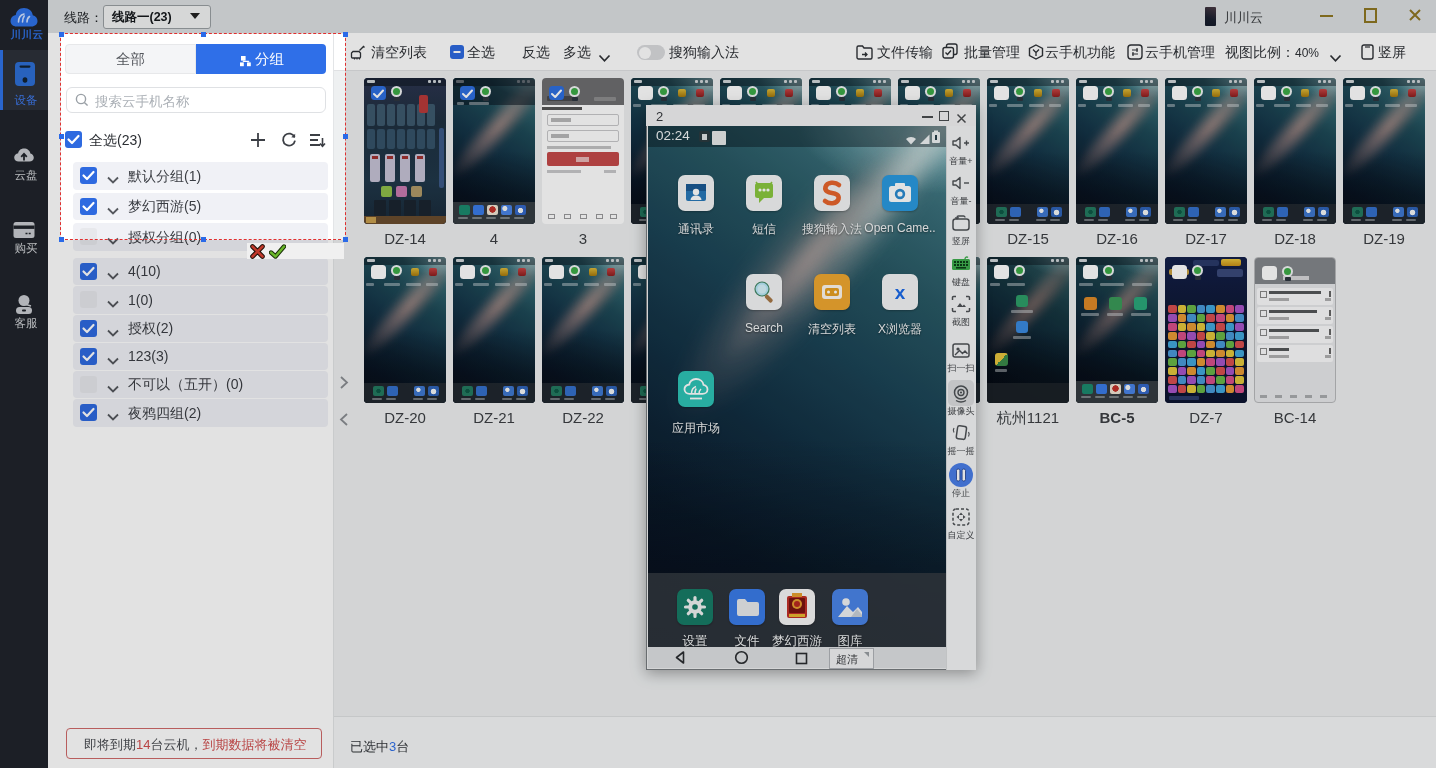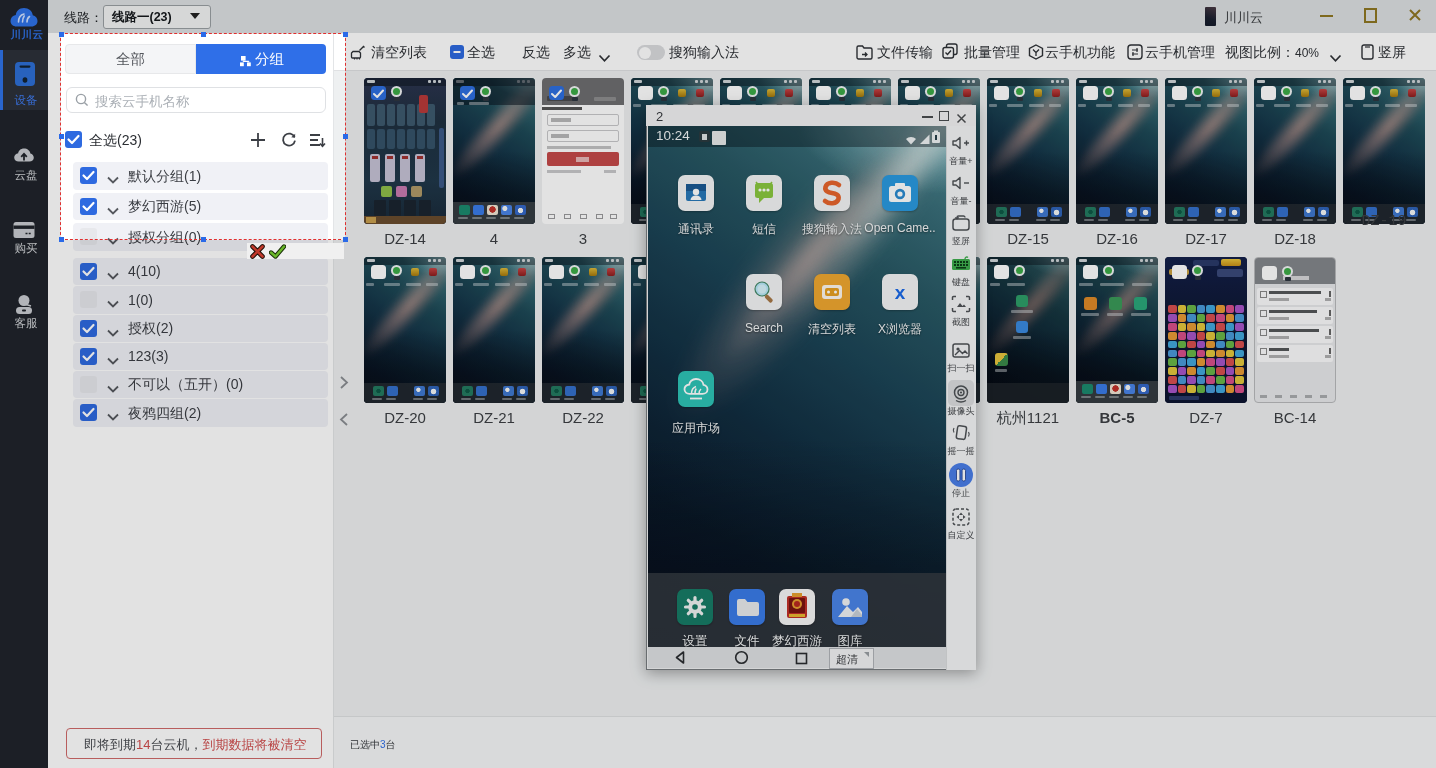--- a/index.html
+++ b/index.html
@@ -253,21 +253,21 @@
 <div class="abs txt" style="left:1295px;top:46px;font-size:12px;color:#2f3237;">40%</div>
 <div class="abs" style="left:1329px;top:49px;"><svg width="13" height="9" viewBox="0 0 13 9" style="">
       <path d="M1.5 1.5 L6.5 6.8 L11.5 1.5" stroke="#2f3237" stroke-width="1.7" fill="none"></path>
     </svg></div>
 <div class="abs" style="left:1361px;top:44px;"><svg width="13" height="16" viewBox="0 0 13 16" style="">
       <rect x="1" y="1" width="11" height="14" rx="2" fill="none" stroke="#2f3237" stroke-width="1.4"></rect>
       <path d="M4 3 h5" stroke="#2f3237" stroke-width="1.2"></path>
     </svg></div>
 <div class="tbtxt" style="left:1378px;">竖屏</div>
 <div class="abs" style="left:334px;top:716px;width:1102px;height:52px;background:#f5f6f7;border-top:1px solid #dfe1e2;box-sizing:border-box;"></div>
-<div class="abs txt" style="left:350px;top:738px;font-size:10px;color:#33363b;">已选中<span style="color:#2f6fe8">3</span>台</div>
+<div class="abs txt" style="left:350px;top:738px;font-size:13px;color:#33363b;">已选中<span style="color:#2f6fe8">3</span>台</div>
 <div class="thumb" style="left:364px;top:78px;background:#20304a;">
     <div style="position:absolute;left:0;top:0;width:82px;height:146px;background:linear-gradient(180deg,#2c3450 0%,#1f3040 30%,#20384a 70%,#1a2a3a 100%);"></div>
     <div style="position:absolute;left:3px;top:26px;width:8px;height:22px;background:#3d5a6e;border-radius:2px;"></div>
     <div style="position:absolute;left:13px;top:26px;width:8px;height:22px;background:#3d5a6e;border-radius:2px;"></div>
     <div style="position:absolute;left:23px;top:26px;width:8px;height:22px;background:#3d5a6e;border-radius:2px;"></div>
     <div style="position:absolute;left:33px;top:26px;width:8px;height:22px;background:#3d5a6e;border-radius:2px;"></div>
     <div style="position:absolute;left:43px;top:26px;width:8px;height:22px;background:#3d5a6e;border-radius:2px;"></div>
     <div style="position:absolute;left:53px;top:26px;width:8px;height:22px;background:#3d5a6e;border-radius:2px;"></div>
     <div style="position:absolute;left:63px;top:26px;width:8px;height:22px;background:#3d5a6e;border-radius:2px;"></div>
     <div style="position:absolute;left:3px;top:51px;width:8px;height:20px;background:#36536a;border-radius:2px;"></div>
@@ -642,21 +642,21 @@
 <div class="tlabel" style="left:449.5px;top:230px;">4</div>
 <div class="tlabel" style="left:538.5px;top:230px;">3</div>
 <div class="tlabel" style="left:627.5px;top:230px;">2</div>
 <div class="tlabel" style="left:716.5px;top:230px;">1</div>
 <div class="tlabel" style="left:805.5px;top:230px;">DZ-14</div>
 <div class="tlabel" style="left:894.5px;top:230px;">5</div>
 <div class="tlabel" style="left:983.5px;top:230px;">DZ-15</div>
 <div class="tlabel" style="left:1072.5px;top:230px;">DZ-16</div>
 <div class="tlabel" style="left:1161.5px;top:230px;">DZ-17</div>
 <div class="tlabel" style="left:1250.5px;top:230px;">DZ-18</div>
-<div class="tlabel" style="left:1339.5px;top:213px;font-family:Liberation Mono, monospace;">DZ-19</div>
+<div class="tlabel" style="left:1339.5px;top:230px;">DZ-19</div>
 <div class="thumb" style="left:364px;top:257px;">
     <div class="wallp"></div>
     <div class="tstat">
       <i style="left:64px;"></i>
       <i style="left:69px;"></i>
       <i style="left:74px;"></i>
       <i style="left:3px;width:8px;height:2.5px;"></i>
     </div>
     <div class="appico8" style="left:47px;top:11px;width:7.5px;height:7.5px;background:linear-gradient(#ddba3a,#a87a0c);"></div>
     <div class="appico8" style="left:65px;top:11px;width:7.5px;height:7.5px;background:linear-gradient(#c84545,#8e1e1e);"></div>
@@ -1073,21 +1073,21 @@
  radial-gradient(200px 90px at 100% 0%, rgba(175,215,218,.9), rgba(120,170,178,.4) 55%, rgba(0,0,0,0) 75%),
  linear-gradient(214deg,#55909a 0%,#3a6f7a 12%,#285864 26%,#1b4355 42%,#112d40 60%,#0b1b2c 78%,#081122 100%);">
 </div>
 <div class="abs" style="left:648px;top:125.5px;width:297.5px;height:521.5px;overflow:hidden;z-index:11;pointer-events:none;">
     <div style="position:absolute;left:142px;top:17px;width:240px;height:46px;transform:rotate(-50deg);border-radius:50%;background:radial-gradient(closest-side, rgba(235,238,234,.55), rgba(0,0,0,0) 100%);filter:blur(4px);"></div>
     <div style="position:absolute;left:75px;top:50px;width:300px;height:70px;transform:rotate(-50deg);border-radius:50%;background:radial-gradient(closest-side, rgba(225,228,225,.35), rgba(0,0,0,0) 100%);filter:blur(6px);"></div>
     <div style="position:absolute;left:-40px;top:100px;width:380px;height:95px;transform:rotate(-50deg);border-radius:50%;background:radial-gradient(closest-side, rgba(222,175,165,.38), rgba(0,0,0,0) 100%);filter:blur(7px);"></div>
     <div style="position:absolute;left:25px;top:105px;width:280px;height:45px;transform:rotate(-50deg);border-radius:50%;background:radial-gradient(closest-side, rgba(235,195,185,.42), rgba(0,0,0,0) 100%);filter:blur(5px);"></div>
   </div>
 <div class="abs" style="left:648px;top:125.5px;width:297.5px;height:21.5px;background:rgba(8,20,26,.42);z-index:12;"></div>
-<div class="abs txt" style="left:656px;top:128px;font-size:13.5px;color:#f2f5f6;z-index:13;">10:24</div>
+<div class="abs txt" style="left:656px;top:128px;font-size:13.5px;color:#f2f5f6;z-index:13;">02:24</div>
 <div class="abs" style="left:699px;top:131px;width:11px;height:11px;background:#2a3a40;border-radius:2px;z-index:13;"></div>
 <div class="abs" style="left:702px;top:133.5px;width:5px;height:6px;background:#dfe3e4;z-index:13;"></div>
 <div class="abs" style="left:712px;top:130.5px;width:14px;height:14px;background:#e8eaea;border-radius:1px;z-index:13;"></div>
 <div class="abs" style="left:905px;top:131px;z-index:13;"><svg width="12" height="11" viewBox="0 0 12 11" style="">
       <path d="M1 5 C3.5 2.2 8.5 2.2 11 5 L6 10.5 Z" fill="#f0f3f4"></path>
     </svg></div>
 <div class="abs" style="left:919px;top:131px;z-index:13;"><svg width="11" height="11" viewBox="0 0 11 11" style="">
       <path d="M10.5 0.5 V10 H1 Z" fill="#f0f3f4"></path>
     </svg></div>
 <div class="abs" style="left:931px;top:130px;z-index:13;"><svg width="10" height="14" viewBox="0 0 10 14" style="">

